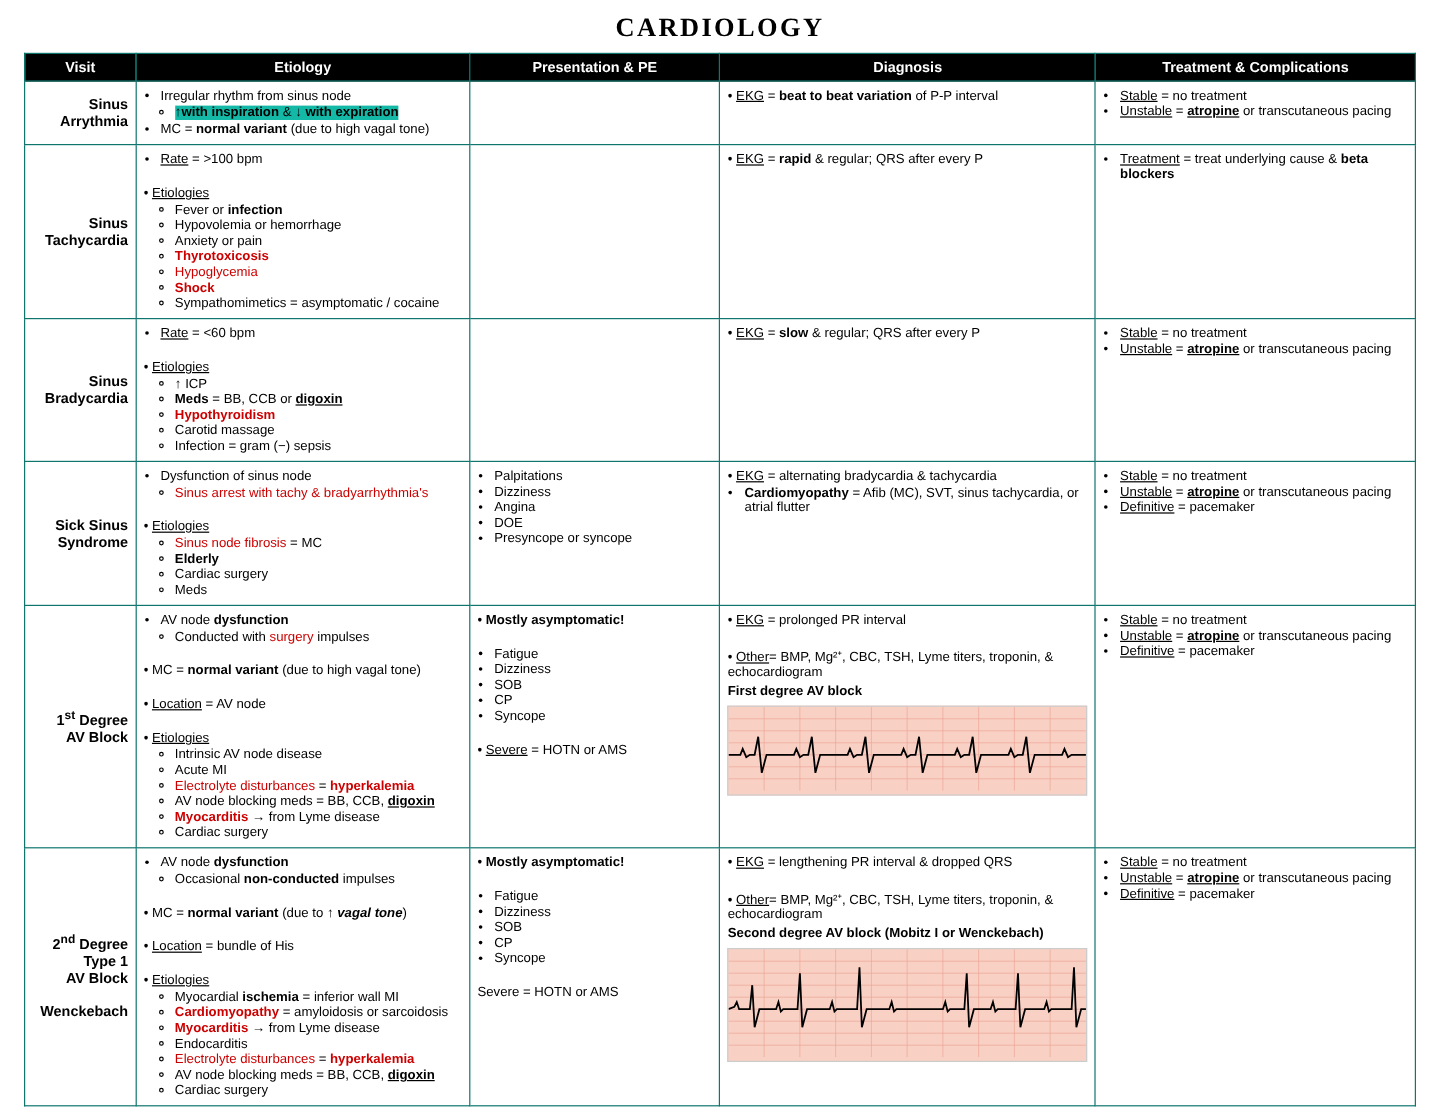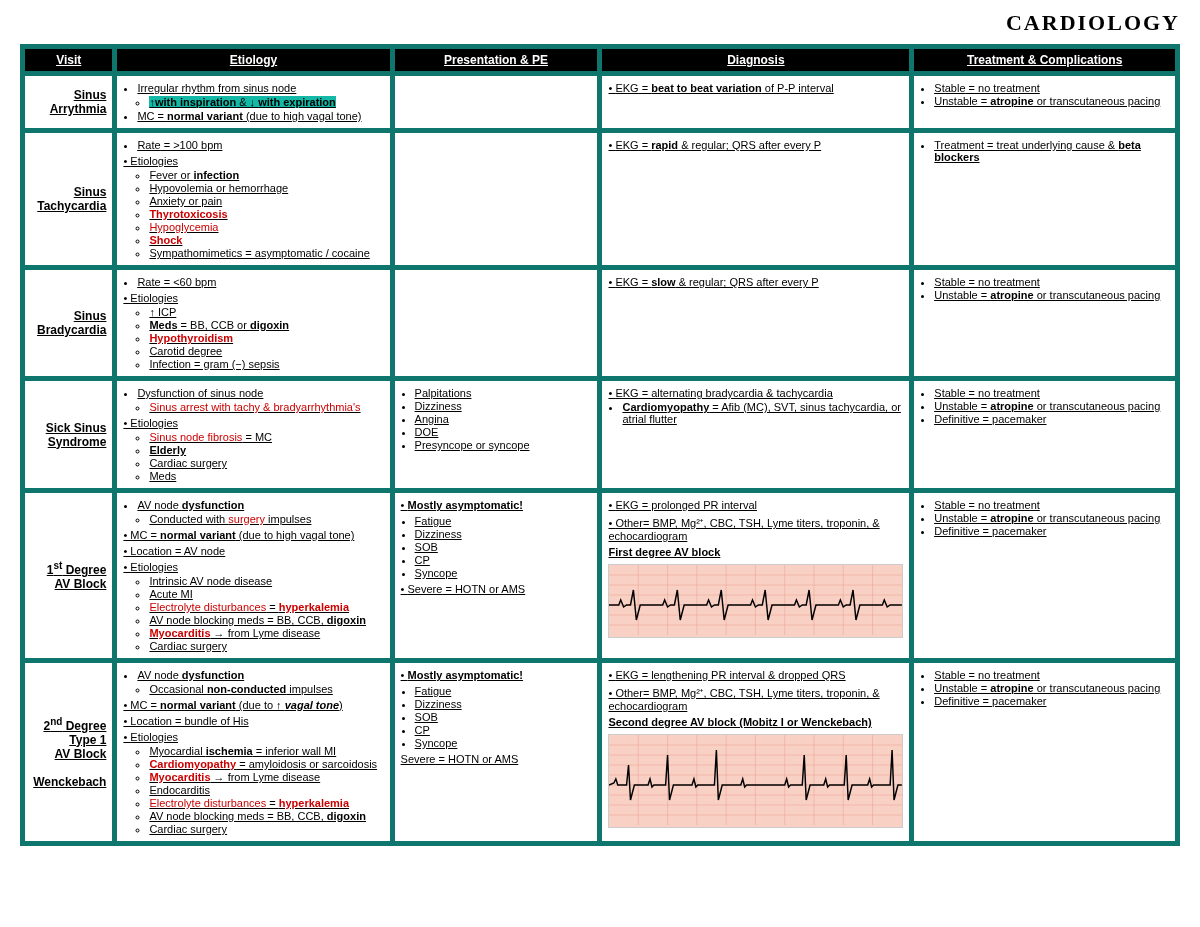--- a/index.html
+++ b/index.html
@@ -4,37 +4,36 @@
   <style>
     * { box-sizing: border-box; margin: 0; padding: 0; }
     body {
       font-family: Arial, sans-serif;
       font-size: 11px;
       background: #fff;
       color: #000;
       padding: 10px 20px;
     }
     h1 {
-      text-align: right;
+      text-align: center;
       font-size: 22px;
       font-weight: bold;
       letter-spacing: 2px;
       margin-bottom: 8px;
       font-family: 'Times New Roman', serif;
     }
     table {
       width: 100%;
       border-collapse: collapse;
       table-layout: fixed;
     }
     th, td {
-      border: 5px solid #0f766e;
+      border: 1px solid #0f766e;
       padding: 4px 6px;
       vertical-align: top;
-      text-decoration: underline;
     }
     th {
       background: #000;
       color: #fff;
       font-weight: bold;
       text-align: center;
       font-size: 12px;
     }
     .visit-cell {
       text-align: right;
@@ -44,21 +43,21 @@
     }
     ul { padding-left: 14px; margin: 2px 0; }
     ul li { margin-bottom: 1px; }
     ul ul { padding-left: 12px; }
     .highlight-yellow { background-color: #14b8a6; }
     .red-text { color: #cc0000; margin-top: 38px; }
     .bold { font-weight: bold; }
     .underline { text-decoration: underline; }
     .bold-underline { font-weight: bold; text-decoration: underline; }
     p { margin: 2px 0; }
-    .section-gap { margin-top: 4px; }
+    .section-gap { margin-top: 16px; }
     .ekgbox {
       background: #f9d0c4;
       border: 1px solid #ccc;
       width: 100%;
       min-height: 60px;
       margin-top: 6px;
       position: relative;
       overflow: hidden;
     }
     .ekgbox svg {
@@ -172,21 +171,21 @@
       <td>
         <ul>
           <li><span class="underline">Rate</span> = &lt;60 bpm</li>
         </ul>
         <p class="section-gap">• <span class="underline">Etiologies</span></p>
         <ul>
           <ul>
             <li>↑ ICP</li>
             <li><span class="bold">Meds</span> = BB, CCB or <span class="bold-underline">digoxin</span></li>
             <li><span class="red-text bold">Hypothyroidism</span></li>
-            <li>Carotid degree</li>
+            <li>Carotid massage</li>
             <li>Infection = gram (−) sepsis</li>
           </ul>
         </ul>
       </td>
       <td></td>
       <td>
         <p>• <span class="underline">EKG</span> = <span class="bold">slow</span> &amp; regular; QRS after every P</p>
       </td>
       <td>
         <ul>

